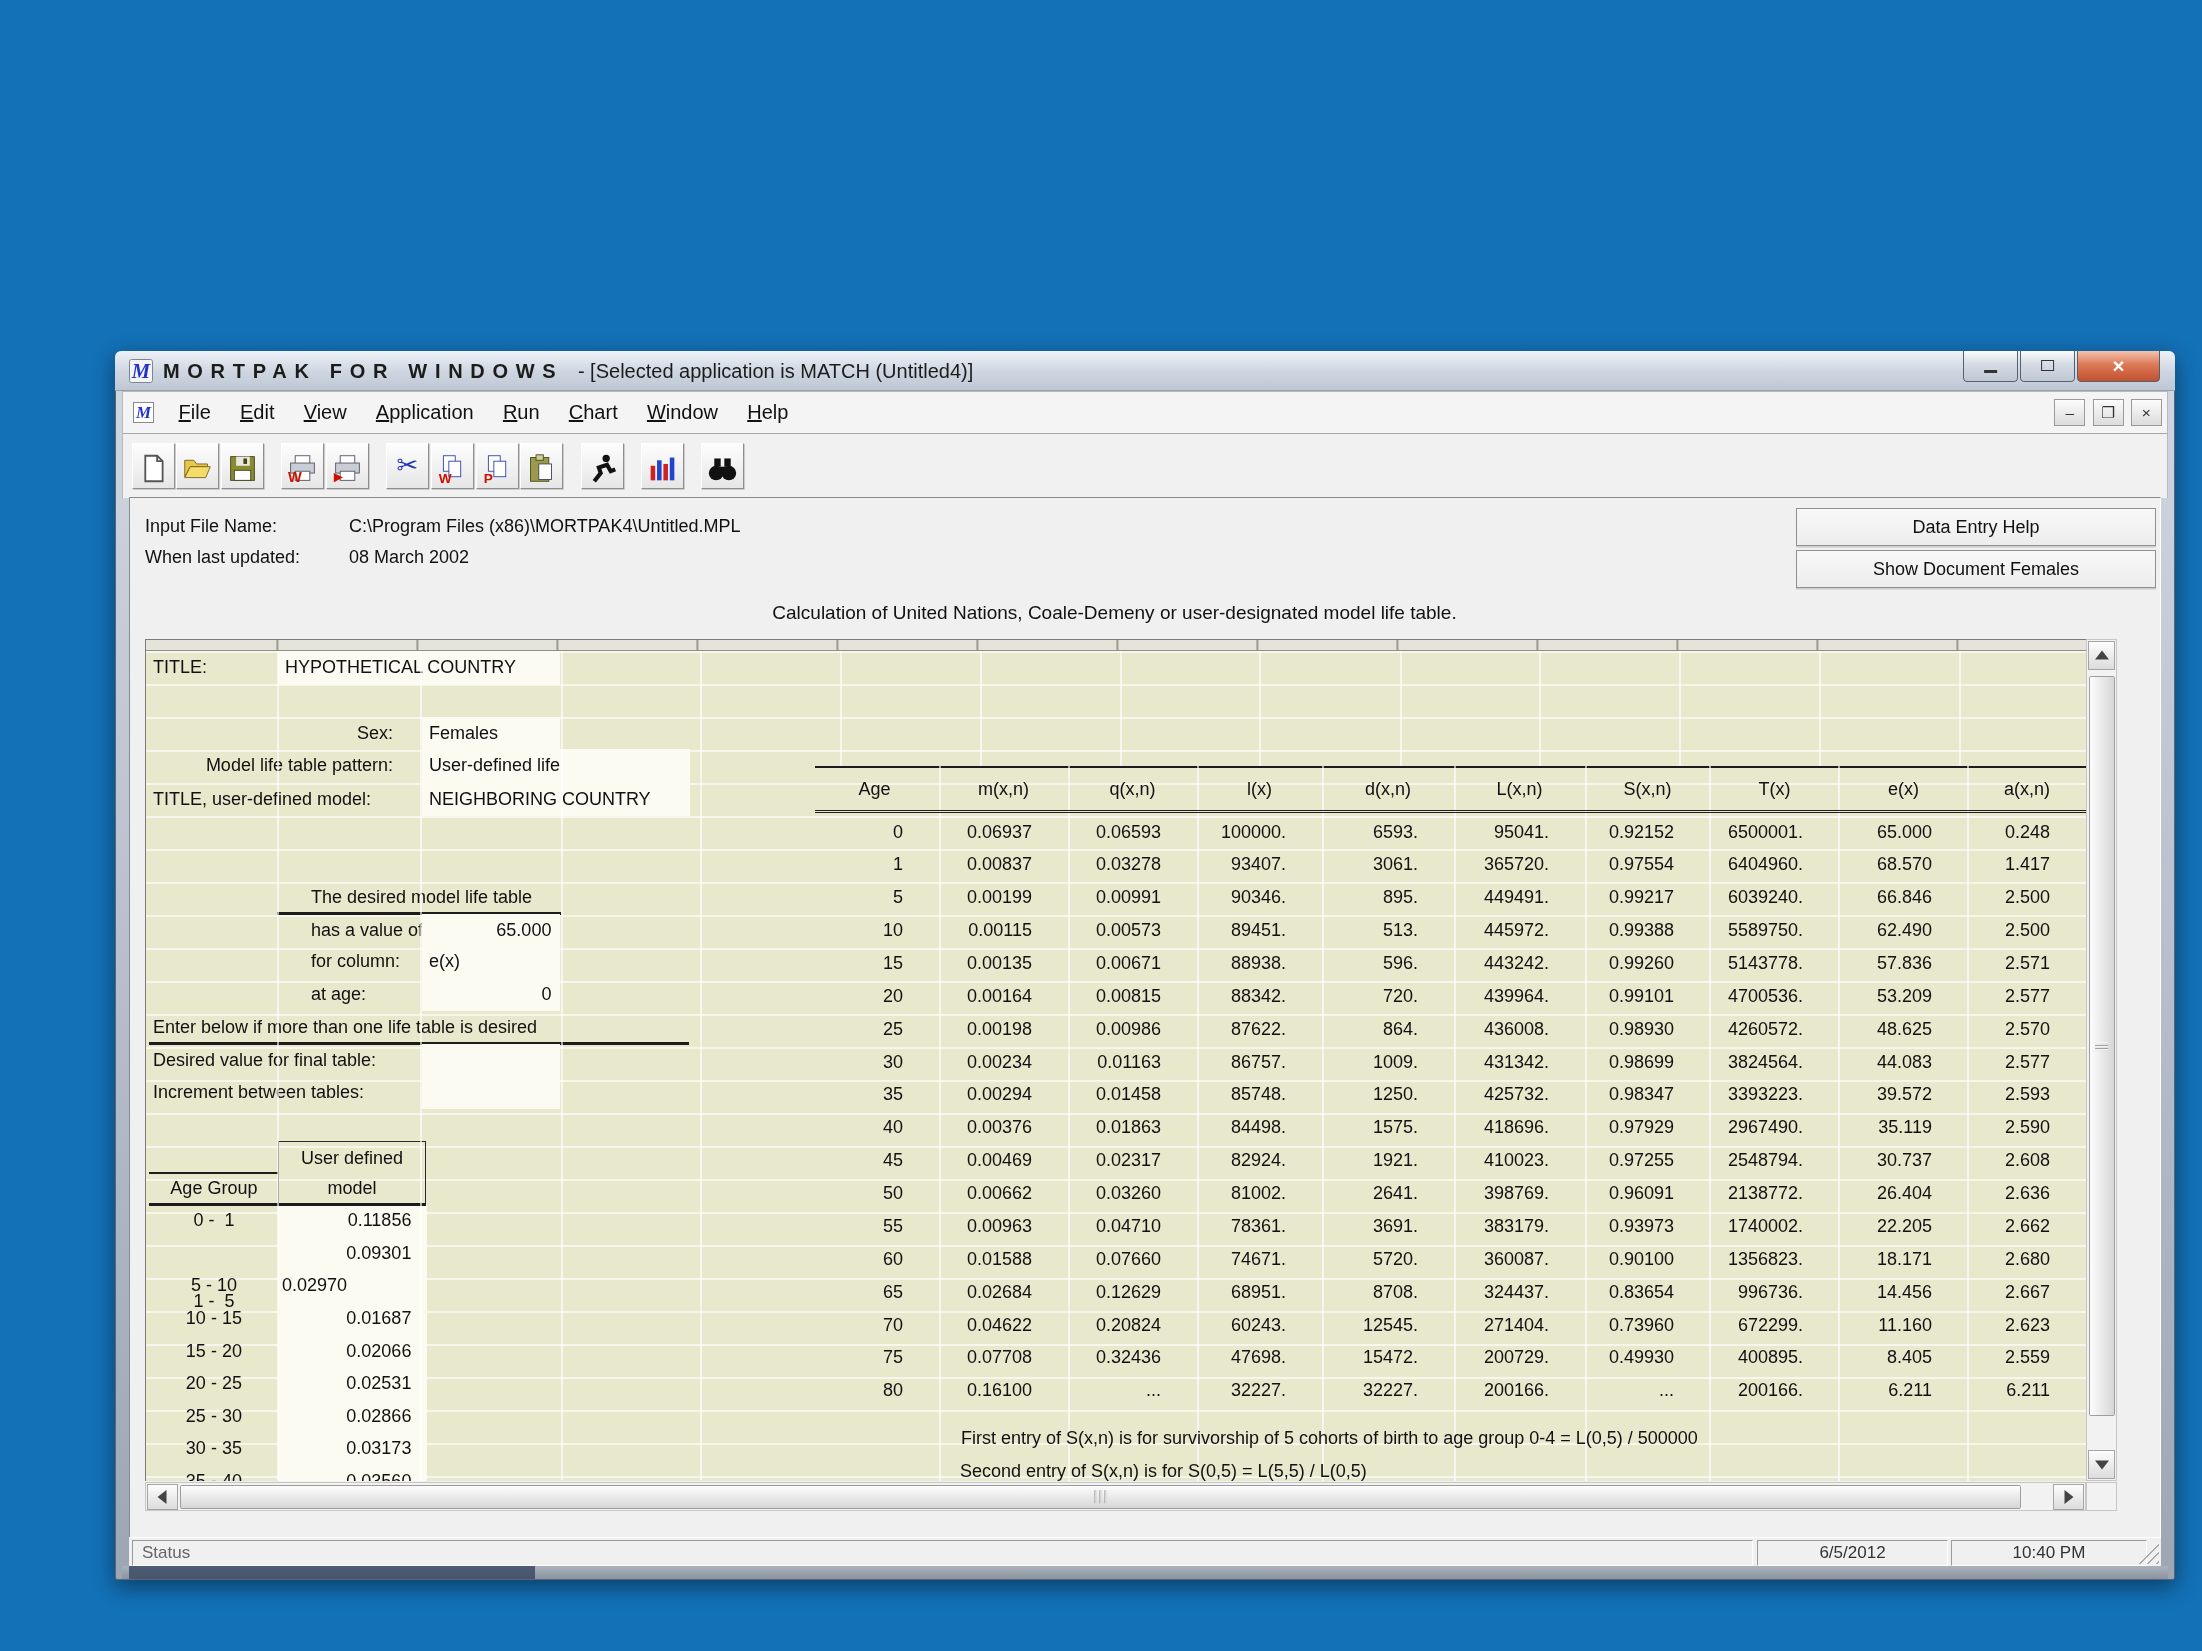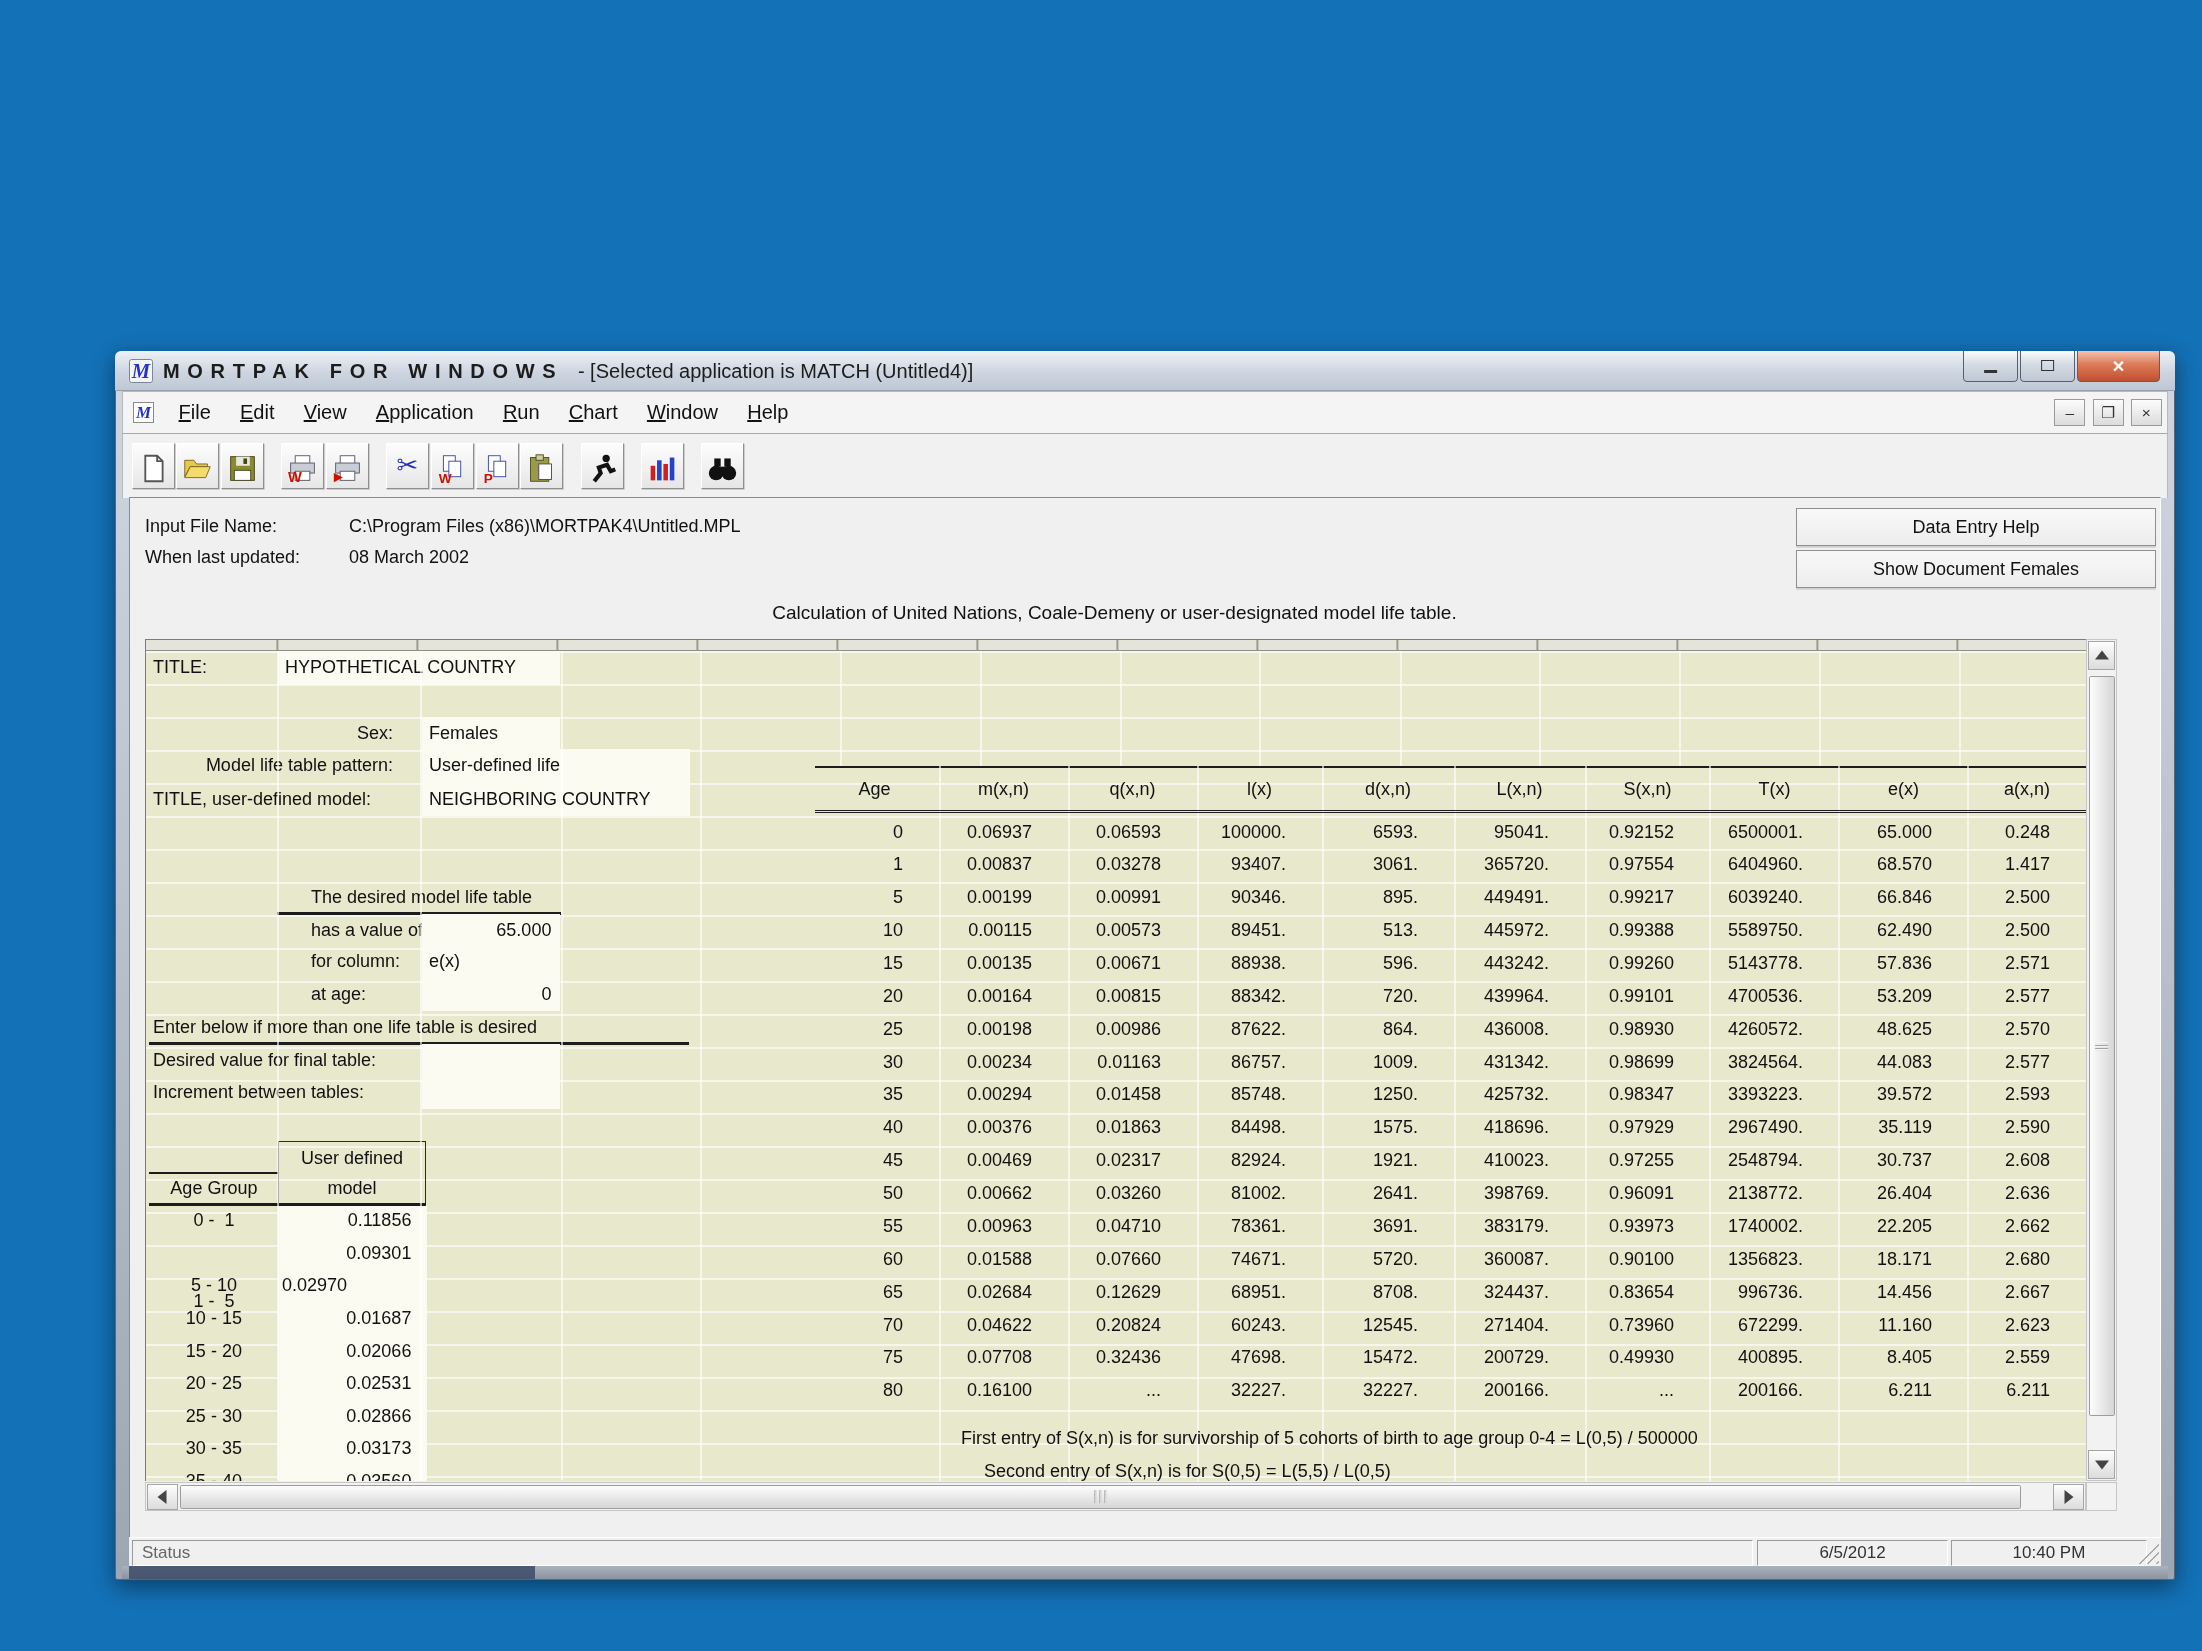--- a/index.html
+++ b/index.html
@@ -297,21 +297,21 @@
         <div class="lt-row" style="left: 664px; top: 471px; width: 1275px;"><span class="lt-cell" style="width: 129px;">40</span><span class="lt-cell" style="width: 129px;">0.00376</span><span class="lt-cell" style="width: 129px;">0.01863</span><span class="lt-cell" style="width: 125px;">84498.</span><span class="lt-cell" style="width: 132px;">1575.</span><span class="lt-cell" style="width: 131px;">418696.</span><span class="lt-cell" style="width: 125px;">0.97929</span><span class="lt-cell" style="width: 129px;">2967490.</span><span class="lt-cell" style="width: 129px;">35.119</span><span class="lt-cell" style="width: 118px;">2.590</span></div>
         <div class="lt-row" style="left: 664px; top: 504px; width: 1275px;"><span class="lt-cell" style="width: 129px;">45</span><span class="lt-cell" style="width: 129px;">0.00469</span><span class="lt-cell" style="width: 129px;">0.02317</span><span class="lt-cell" style="width: 125px;">82924.</span><span class="lt-cell" style="width: 132px;">1921.</span><span class="lt-cell" style="width: 131px;">410023.</span><span class="lt-cell" style="width: 125px;">0.97255</span><span class="lt-cell" style="width: 129px;">2548794.</span><span class="lt-cell" style="width: 129px;">30.737</span><span class="lt-cell" style="width: 118px;">2.608</span></div>
         <div class="lt-row" style="left: 664px; top: 537px; width: 1275px;"><span class="lt-cell" style="width: 129px;">50</span><span class="lt-cell" style="width: 129px;">0.00662</span><span class="lt-cell" style="width: 129px;">0.03260</span><span class="lt-cell" style="width: 125px;">81002.</span><span class="lt-cell" style="width: 132px;">2641.</span><span class="lt-cell" style="width: 131px;">398769.</span><span class="lt-cell" style="width: 125px;">0.96091</span><span class="lt-cell" style="width: 129px;">2138772.</span><span class="lt-cell" style="width: 129px;">26.404</span><span class="lt-cell" style="width: 118px;">2.636</span></div>
         <div class="lt-row" style="left: 664px; top: 570px; width: 1275px;"><span class="lt-cell" style="width: 129px;">55</span><span class="lt-cell" style="width: 129px;">0.00963</span><span class="lt-cell" style="width: 129px;">0.04710</span><span class="lt-cell" style="width: 125px;">78361.</span><span class="lt-cell" style="width: 132px;">3691.</span><span class="lt-cell" style="width: 131px;">383179.</span><span class="lt-cell" style="width: 125px;">0.93973</span><span class="lt-cell" style="width: 129px;">1740002.</span><span class="lt-cell" style="width: 129px;">22.205</span><span class="lt-cell" style="width: 118px;">2.662</span></div>
         <div class="lt-row" style="left: 664px; top: 603px; width: 1275px;"><span class="lt-cell" style="width: 129px;">60</span><span class="lt-cell" style="width: 129px;">0.01588</span><span class="lt-cell" style="width: 129px;">0.07660</span><span class="lt-cell" style="width: 125px;">74671.</span><span class="lt-cell" style="width: 132px;">5720.</span><span class="lt-cell" style="width: 131px;">360087.</span><span class="lt-cell" style="width: 125px;">0.90100</span><span class="lt-cell" style="width: 129px;">1356823.</span><span class="lt-cell" style="width: 129px;">18.171</span><span class="lt-cell" style="width: 118px;">2.680</span></div>
         <div class="lt-row" style="left: 664px; top: 636px; width: 1275px;"><span class="lt-cell" style="width: 129px;">65</span><span class="lt-cell" style="width: 129px;">0.02684</span><span class="lt-cell" style="width: 129px;">0.12629</span><span class="lt-cell" style="width: 125px;">68951.</span><span class="lt-cell" style="width: 132px;">8708.</span><span class="lt-cell" style="width: 131px;">324437.</span><span class="lt-cell" style="width: 125px;">0.83654</span><span class="lt-cell" style="width: 129px;">996736.</span><span class="lt-cell" style="width: 129px;">14.456</span><span class="lt-cell" style="width: 118px;">2.667</span></div>
         <div class="lt-row" style="left: 664px; top: 669px; width: 1275px;"><span class="lt-cell" style="width: 129px;">70</span><span class="lt-cell" style="width: 129px;">0.04622</span><span class="lt-cell" style="width: 129px;">0.20824</span><span class="lt-cell" style="width: 125px;">60243.</span><span class="lt-cell" style="width: 132px;">12545.</span><span class="lt-cell" style="width: 131px;">271404.</span><span class="lt-cell" style="width: 125px;">0.73960</span><span class="lt-cell" style="width: 129px;">672299.</span><span class="lt-cell" style="width: 129px;">11.160</span><span class="lt-cell" style="width: 118px;">2.623</span></div>
         <div class="lt-row" style="left: 664px; top: 701px; width: 1275px;"><span class="lt-cell" style="width: 129px;">75</span><span class="lt-cell" style="width: 129px;">0.07708</span><span class="lt-cell" style="width: 129px;">0.32436</span><span class="lt-cell" style="width: 125px;">47698.</span><span class="lt-cell" style="width: 132px;">15472.</span><span class="lt-cell" style="width: 131px;">200729.</span><span class="lt-cell" style="width: 125px;">0.49930</span><span class="lt-cell" style="width: 129px;">400895.</span><span class="lt-cell" style="width: 129px;">8.405</span><span class="lt-cell" style="width: 118px;">2.559</span></div>
         <div class="lt-row" style="left: 664px; top: 734px; width: 1275px;"><span class="lt-cell" style="width: 129px;">80</span><span class="lt-cell" style="width: 129px;">0.16100</span><span class="lt-cell" style="width: 129px;">...</span><span class="lt-cell" style="width: 125px;">32227.</span><span class="lt-cell" style="width: 132px;">32227.</span><span class="lt-cell" style="width: 131px;">200166.</span><span class="lt-cell" style="width: 125px;">...</span><span class="lt-cell" style="width: 129px;">200166.</span><span class="lt-cell" style="width: 129px;">6.211</span><span class="lt-cell" style="width: 118px;">6.211</span></div>
         <div class="footnote" style="left: 815px; top: 787px;">First entry of S(x,n) is for survivorship of 5 cohorts of birth to age group 0-4 = L(0,5) / 500000</div>
-        <div class="footnote" style="left: 838px; top: 820px;">Second entry of S(x,n) is for S(0,5) = L(5,5) / L(0,5)</div>
+        <div class="footnote" style="left: 814px; top: 820px;">Second entry of S(x,n) is for S(0,5) = L(5,5) / L(0,5)</div>
       </div>
   <div class="vline" style="left: 131px; top: 11.2px; height: 829px;"></div>
       <div class="vline" style="left: 274px; top: 11.2px; height: 829px;"></div>
       <div class="vline" style="left: 415px; top: 11.2px; height: 829px;"></div>
       <div class="vline" style="left: 554px; top: 11.2px; height: 829px;"></div>
       <div class="vline" style="left: 694px; top: 11.2px; height: 115px;"></div>
       <div class="vline" style="left: 834px; top: 11.2px; height: 115px;"></div>
       <div class="vline" style="left: 974px; top: 11.2px; height: 115px;"></div>
       <div class="vline" style="left: 1113px; top: 11.2px; height: 115px;"></div>
       <div class="vline" style="left: 1254px; top: 11.2px; height: 115px;"></div>

